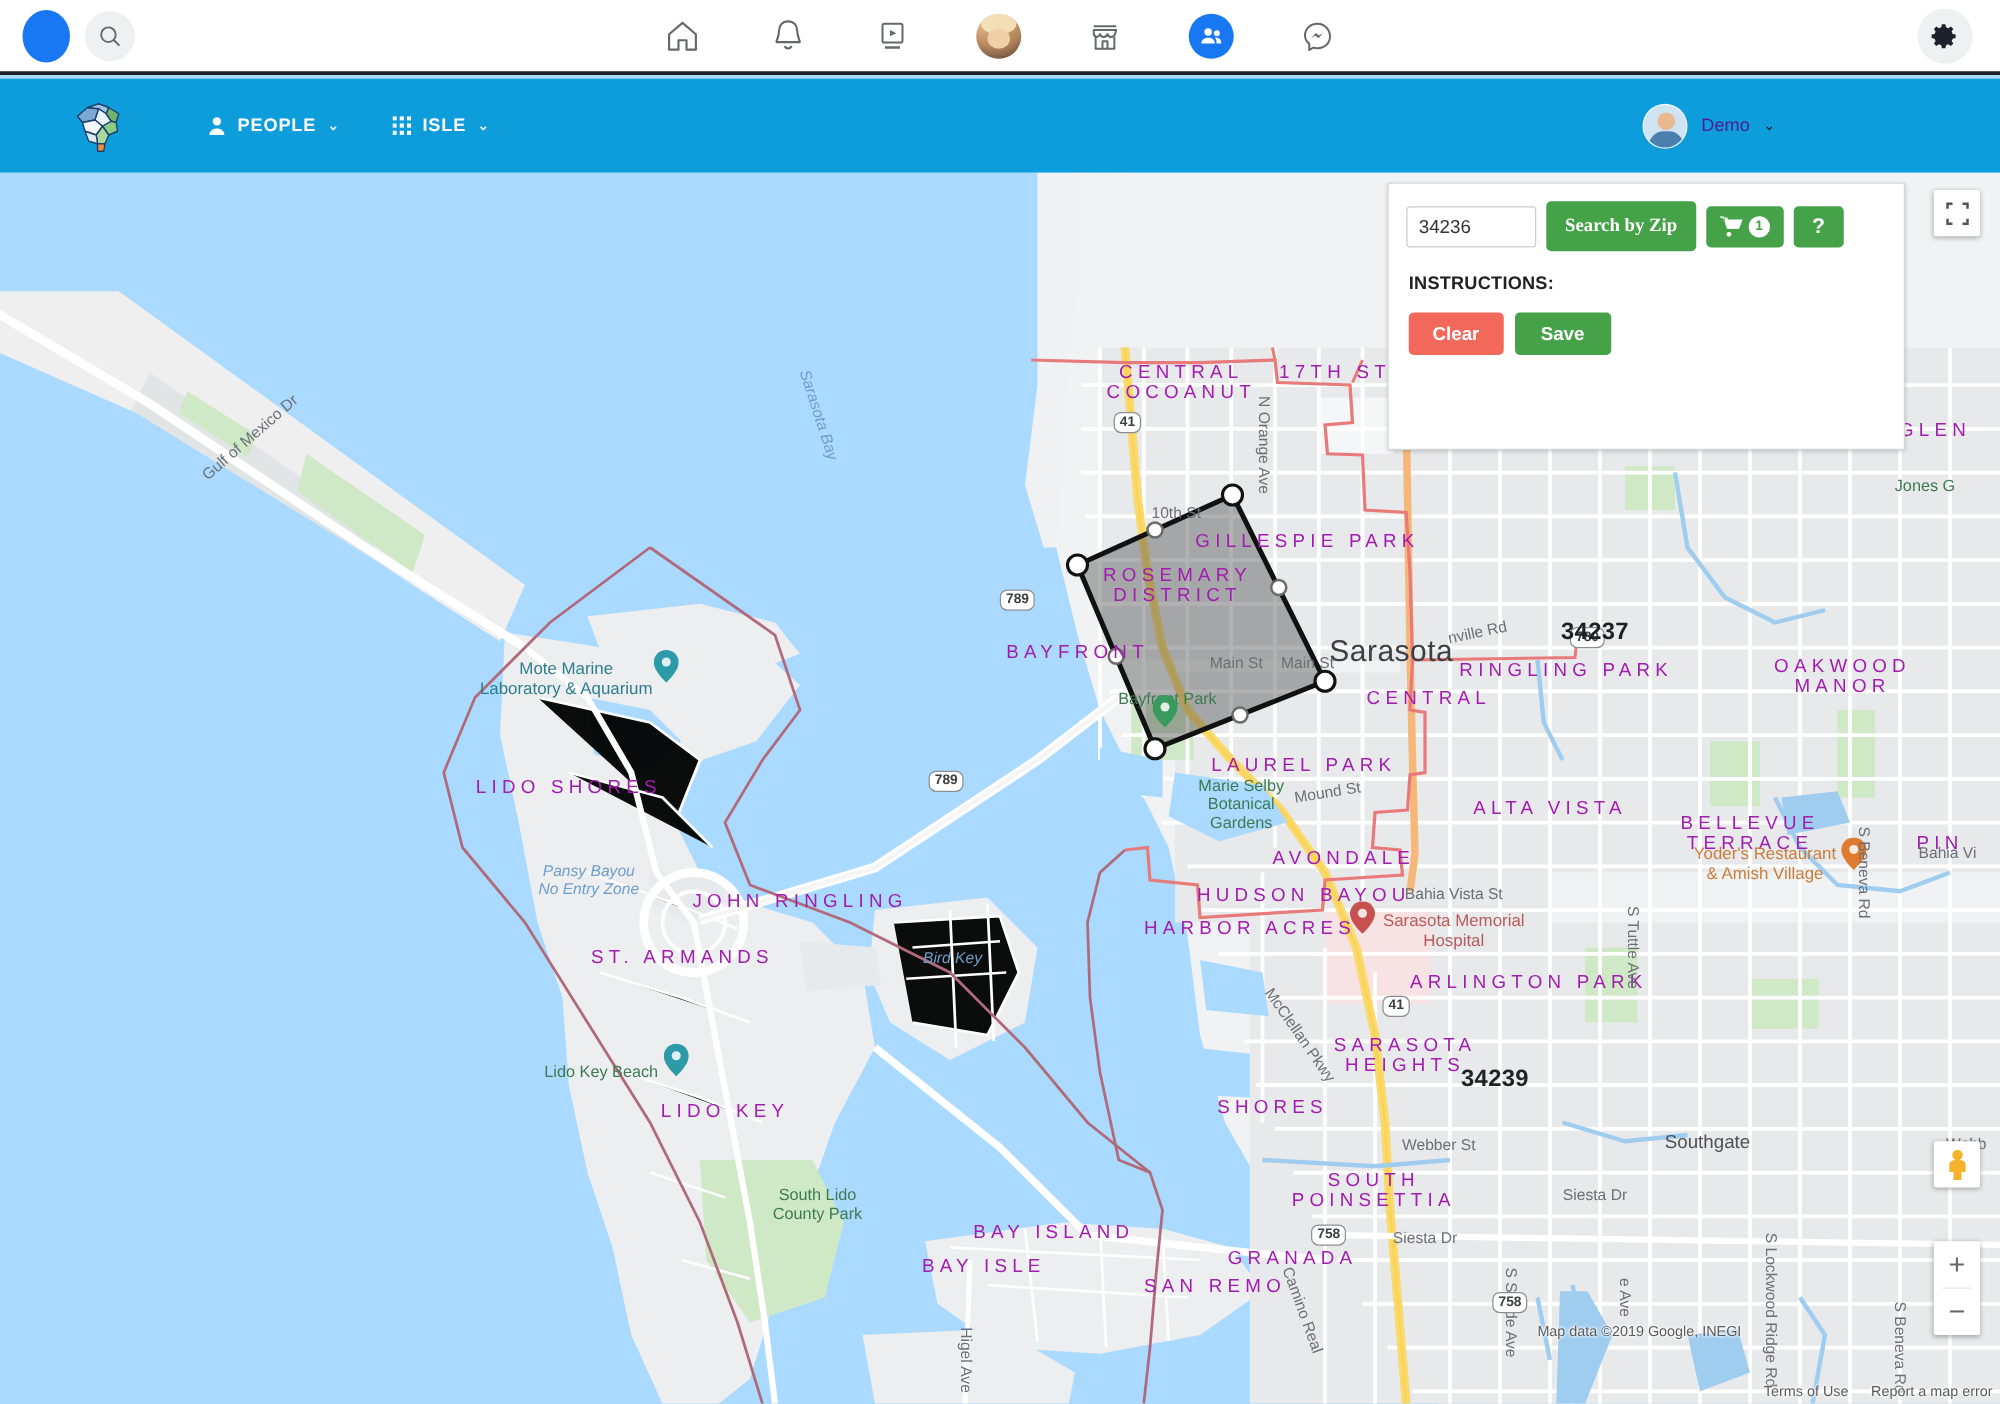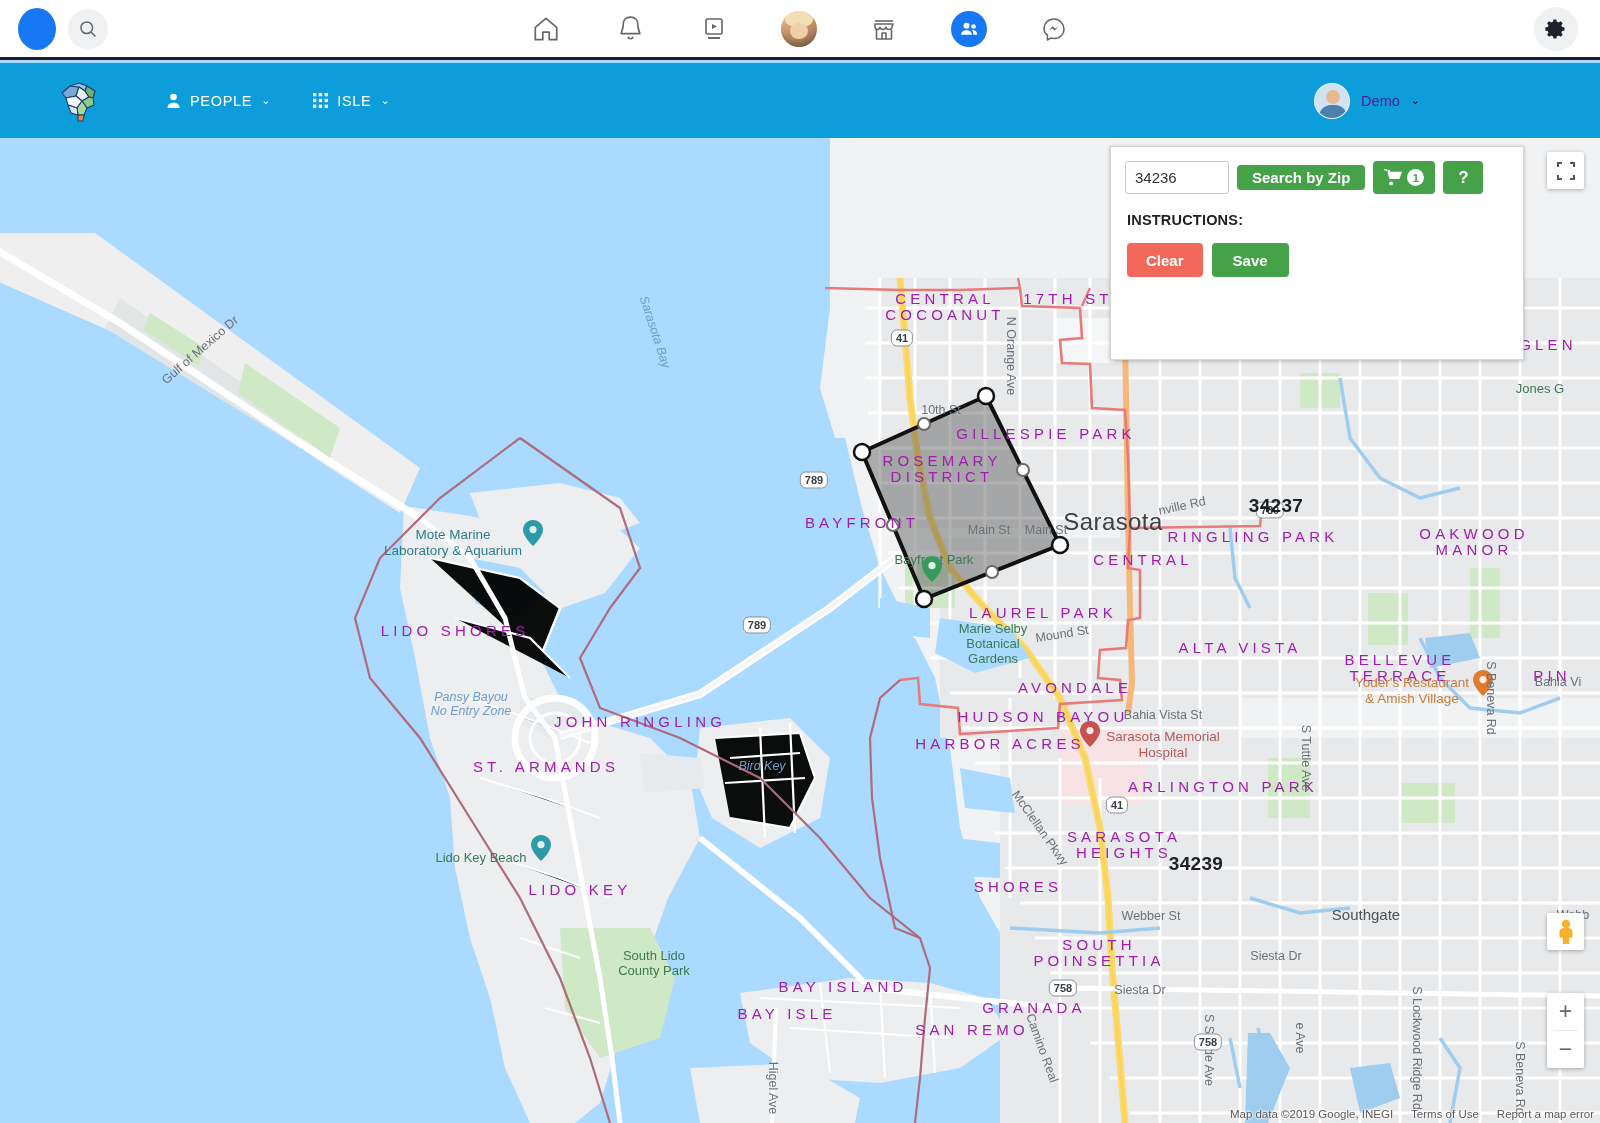--- a/index.html
+++ b/index.html
@@ -61,21 +61,21 @@
   .app-bar {
     position:absolute; left:0; top:63px; width:1600px; height:75px;
     background:#0d9ddb;
     display:flex; align-items:center;
     z-index:55;
   }
   .app-logo { margin-left:52px; width:52px; height:48px; flex:0 0 auto; }
   .app-nav { display:flex; align-items:center; margin-left:62px; gap:42px; }
   .app-nav-item {
     display:flex; align-items:center; gap:9px;
-    color:#ffffff; font-size:14.5px; font-weight:normal; letter-spacing:.7px;
+    color:#ffffff; font-size:14.5px; font-weight:bold; letter-spacing:.7px;
     cursor:pointer;
   }
   .caret { font-size:11px; opacity:.95; }
   .app-user {
     position:absolute; right:180px; display:flex; align-items:center; gap:11px;
     cursor:pointer;
   }
   .app-user-avatar {
     width:36px; height:36px; border-radius:50%; overflow:hidden;
     background:#cfe3f2; position:relative; border:1px solid rgba(255,255,255,.7);
@@ -140,21 +140,21 @@
   .zip-input {
     width:104px; height:33px; border:1px solid #ccc; border-radius:3px;
     font-size:15px; color:#333; padding:0 9px;
     font-family:"Liberation Sans", sans-serif; outline:none;
   }
   .btn {
     border:none; border-radius:4px; color:#fff; cursor:pointer;
     font-family:"Liberation Sans", sans-serif; font-size:15px; font-weight:bold;
   }
   .btn-green { background:#45a249; }
-  .btn-search { height:25px; padding:0 15px; }
+  .btn-search { height:40px; padding:0 15px;font-family:Liberation Serif, serif; }
   .btn-cart { height:33px; width:62px; display:flex; align-items:center; justify-content:center; gap:4px; }
   .cart-badge {
     background:#fff; color:#45a249; border-radius:50%;
     width:17px; height:17px; font-size:11px; font-weight:bold;
     display:flex; align-items:center; justify-content:center;
   }
   .btn-help { height:33px; width:40px; display:flex; align-items:center; justify-content:center; }
   .help-glyph { font-size:17px; font-weight:bold; }
 
   .instr { padding:18px 16px 0 16px; }
@@ -188,21 +188,21 @@
     height:37px; display:flex; align-items:center; justify-content:center;
     cursor:pointer; color:#666; font-size:23px; user-select:none;
   }
   .zoom-div { height:1px; background:#e6e6e6; margin:0 7px; }
 
   .attrib {
     position:absolute; bottom:3px; right:6px;
     font-size:11.5px; color:#5a5a5a; display:flex; gap:18px; z-index:36;
     text-shadow:0 0 3px #fff, 0 0 3px #fff, 0 0 2px #fff;
   }
-  .attrib a { color:#5a5a5a; text-decoration:none; cursor:pointer; }
+  .attrib a { color:#5a5a5a; text-decoration:none; cursor:pointer;margin-top:48px; }
 </style>
 </head>
 <body>
 
 <div class="fb-bar">
   <div class="fb-logo"></div>
   <div class="fb-search">
     <svg width="20" height="20" viewBox="0 0 24 24" fill="none" stroke="#65676b" stroke-width="1.8">
       <circle cx="10.5" cy="10.5" r="7"></circle>
         <line x1="15.6" y1="15.6" x2="21" y2="21"></line>

